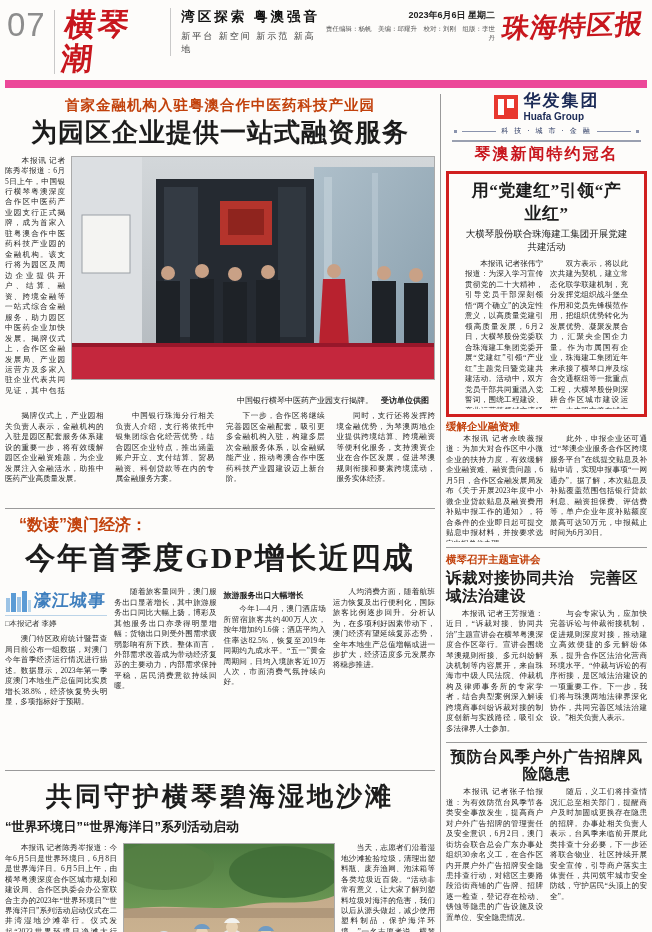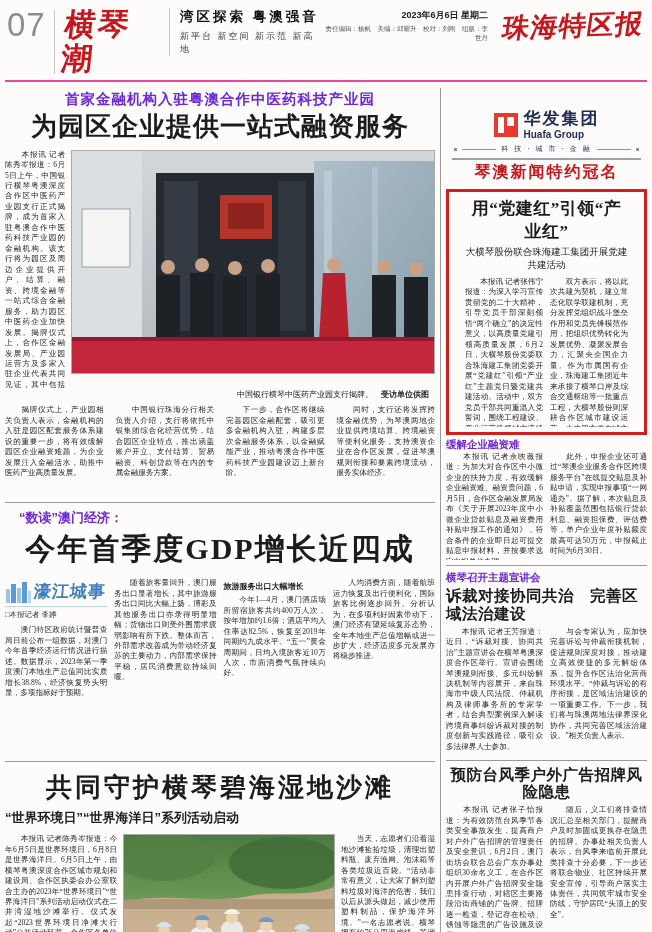--- a/index.html
+++ b/index.html
@@ -3,70 +3,70 @@
 <meta charset="utf-8">
 <style>
   html,body{margin:0;padding:0;background:#e9e7e2;}
   .page{
     position:relative;width:652px;height:932px;margin:0 auto;
     background:#fdfcfa;color:#1c1c1c;overflow:hidden;
     font-family:"Liberation Serif","DejaVu Serif",serif;
     box-sizing:border-box;padding:0 5px;
   }
   
-  .header{display:flex;align-items:flex-start;padding:8px 4px 4px 2px;border-bottom:2px solid #ec4899;}
+  .header{display:flex;align-items:flex-start;padding:8px 4px 4px 2px;border-bottom:8px solid #ec4899;}
   .pagenum{font-family:"Liberation Sans","DejaVu Sans",sans-serif;font-size:33px;line-height:33px;color:#8d8d8d;font-weight:400;letter-spacing:1px;}
   .hdr-sep{width:1px;background:#c9c9c9;align-self:stretch;margin:2px 8px;}
   .brand{font-size:31px;line-height:34px;font-weight:bold;color:#c8161d;transform:skewX(-6deg);letter-spacing:2px;}
   .slogans{border-left:1px solid #c9c9c9;margin-left:10px;padding-left:10px;}
   .slogan-main{font-family:"Liberation Sans","DejaVu Sans",sans-serif;font-weight:bold;font-size:13.5px;letter-spacing:3px;color:#111;}
   .slogan-sub{font-family:"Liberation Sans","DejaVu Sans",sans-serif;font-size:9px;letter-spacing:2px;color:#444;margin-top:4px;}
-  .hdr-right{margin-left:auto;display:flex;align-items:center;gap:15px;}
+  .hdr-right{margin-left:auto;display:flex;align-items:center;gap:8px;}
   .dateblock{text-align:right;}
   .date{font-family:"Liberation Sans","DejaVu Sans",sans-serif;font-size:9px;font-weight:bold;color:#222;}
   .credits{font-family:"Liberation Sans","DejaVu Sans",sans-serif;font-size:6.5px;color:#555;margin-top:3px;}
   .masthead{font-size:27px;font-weight:bold;color:#c8161d;transform:skewX(-10deg) rotate(-2deg);letter-spacing:1px;white-space:nowrap;}
   
   .main{display:flex;align-items:stretch;}
   .lcol{width:430px;}
   .vdiv{width:1px;background:#9a9a9a;margin:6px 5px 4px 5px;}
   .rcol{width:206px;flex:1;}
   .hrule{border-top:1px solid #9a9a9a;margin:5px 0;}
   
-  .kicker{font-family:"Liberation Sans","DejaVu Sans",sans-serif;font-weight:bold;color:#6d28d9;}
+  .kicker{font-family:"Liberation Sans","DejaVu Sans",sans-serif;font-weight:bold;color:#c2410c;}
   .bodytext{font-size:7.6px;line-height:1.38;text-align:justify;color:#262626;white-space:pre-line;}
   .cols{display:flex;gap:7px;}
   .cols .col{flex:1;min-width:0;}
   
   .top-kicker{text-align:center;font-size:14.5px;letter-spacing:1px;margin-top:8px;}
   .top-headline{text-align:center;font-size:26px;font-weight:bold;letter-spacing:1px;line-height:1.1;margin:4px 0 8px;}
   .top-content{display:flex;gap:6px;}
   .intro-col{width:60px;flex:none;}
   .photo-wrap{flex:1;}
   .photo-frame{width:100%;border:1px solid #aaa;box-sizing:border-box;line-height:0;}
   .caption{font-size:8px;color:#222;text-align:right;padding:16px 6px 0 0;line-height:1.2;}
   .caption b{font-weight:bold;}
   .top-cols{margin-top:6px;height:92px;overflow:hidden;gap:12px;}
   
-  .macao-kicker{font-size:13px;margin:6px 0 0 14px;}
+  .macao-kicker{font-size:16px;margin:6px 0 0 14px;}
   .macao-headline{text-align:center;font-size:30px;font-weight:bold;letter-spacing:2px;margin:2px 0 8px;}
   .macao-cols{height:178px;overflow:hidden;}
   .logo-box{display:flex;align-items:flex-end;gap:3px;padding:2px 0 3px;border-bottom:1px solid #bcd4e8;margin-bottom:3px;}
   .logo-text{font-size:17px;font-weight:bold;color:#3f7fbe;transform:skewX(-5deg);letter-spacing:1px;}
   .byline{font-family:"Liberation Sans","DejaVu Sans",sans-serif;font-size:7.5px;color:#333;margin:2px 0 5px;}
   .mini-head{font-family:"Liberation Sans","DejaVu Sans",sans-serif;font-weight:bold;font-size:8px;margin:3px 0;}
   
   .beach-headline{text-align:center;font-size:26px;font-weight:bold;letter-spacing:3px;margin-top:8px;}
   .beach-subhead{text-align:left;font-family:"Liberation Sans","DejaVu Sans",sans-serif;font-weight:bold;font-size:13px;margin:4px 0 7px;}
   .beach-content{display:flex;gap:6px;height:196px;overflow:hidden;}
   .beach-colA{width:112px;flex:none;}
   .beach-photo{width:212px;flex:none;}
   .beach-colB{flex:1;min-width:0;}
   
-  .huafa{padding:4px 0 0;text-align:center;margin-top:24px;}
+  .huafa{padding:4px 0 0;text-align:center;}
   .huafa-row{display:flex;justify-content:center;align-items:center;gap:6px;}
   .huafa-names{text-align:left;}
   .huafa-cn{font-family:"Liberation Sans","DejaVu Sans",sans-serif;font-size:17px;font-weight:bold;color:#1b2a56;letter-spacing:2px;line-height:1;}
   .huafa-en{font-family:"Liberation Sans","DejaVu Sans",sans-serif;font-size:10px;font-weight:bold;color:#1b2a56;margin-top:2px;}
   .huafa-tagline{display:flex;align-items:center;gap:5px;margin:4px 8px 0;}
   .huafa-tagline .tl{flex:1;height:1px;background:#8a93ad;}
   .huafa-tagline .sq{width:3px;height:3px;background:#8a93ad;}
   .huafa-tagline span.txt{font-family:"Liberation Sans","DejaVu Sans",sans-serif;font-size:7px;color:#1b2a56;letter-spacing:2px;}
   .sponsor{font-size:16px;font-weight:bold;color:#c8161d;letter-spacing:2px;border-top:2px solid #9aa0b0;margin:4px 6px 0;padding-top:2px;}
   .redbox{border:3px solid #d01f1f;margin-top:6px;padding:5px 16px;}

